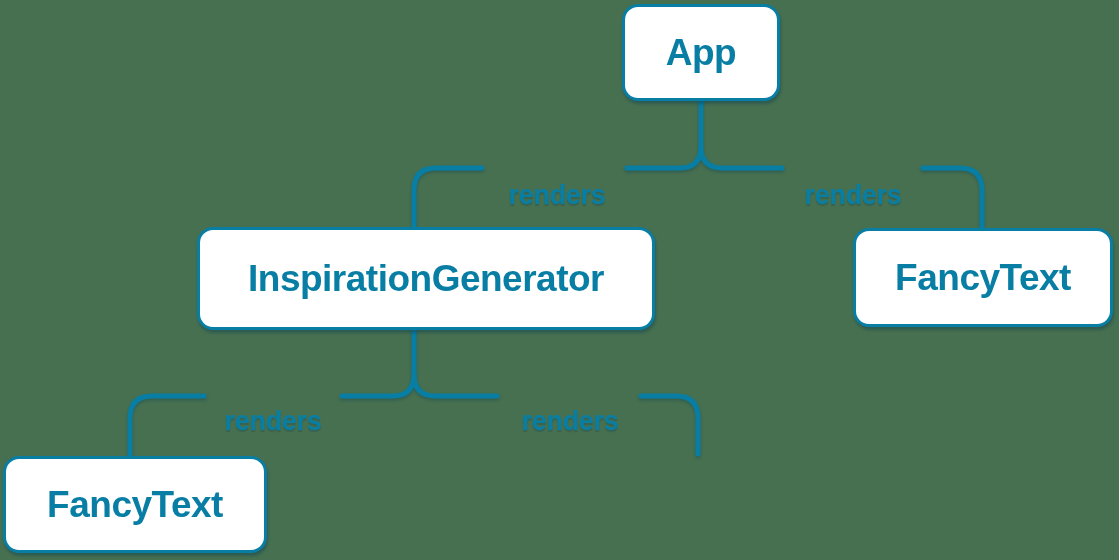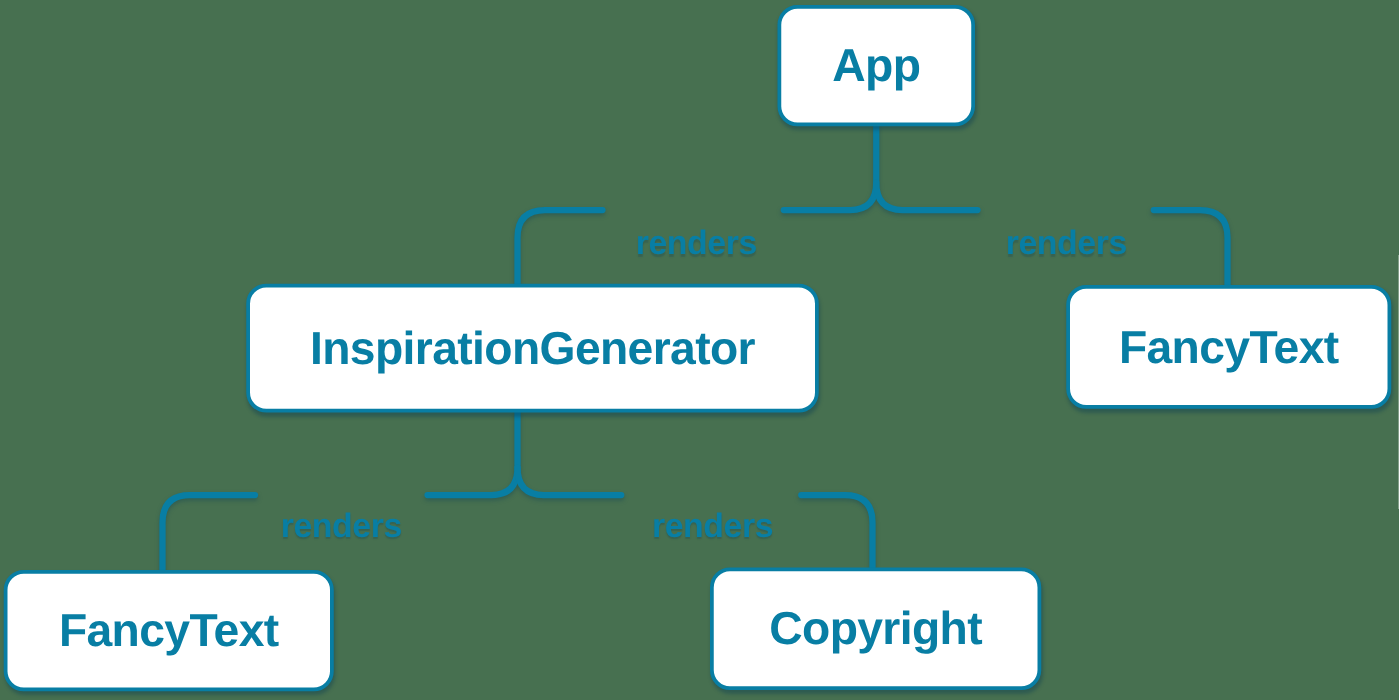--- a/index.html
+++ b/index.html
@@ -90,22 +90,19 @@
   </div>
 
   <div class="node node-ft-top">
     <span>FancyText</span>
   </div>
 
   <div class="node node-ft-bottom">
     <span>FancyText</span>
   </div>
 
-  <div class="node node-copyright">
-    <span>Copyright</span>
-  </div>
 
   <span class="edge-label edge-label-1">renders</span>
   <span class="edge-label edge-label-2">renders</span>
   <span class="edge-label edge-label-3">renders</span>
   <span class="edge-label edge-label-4">renders</span>
 
 </div>
 
 </body></html>

